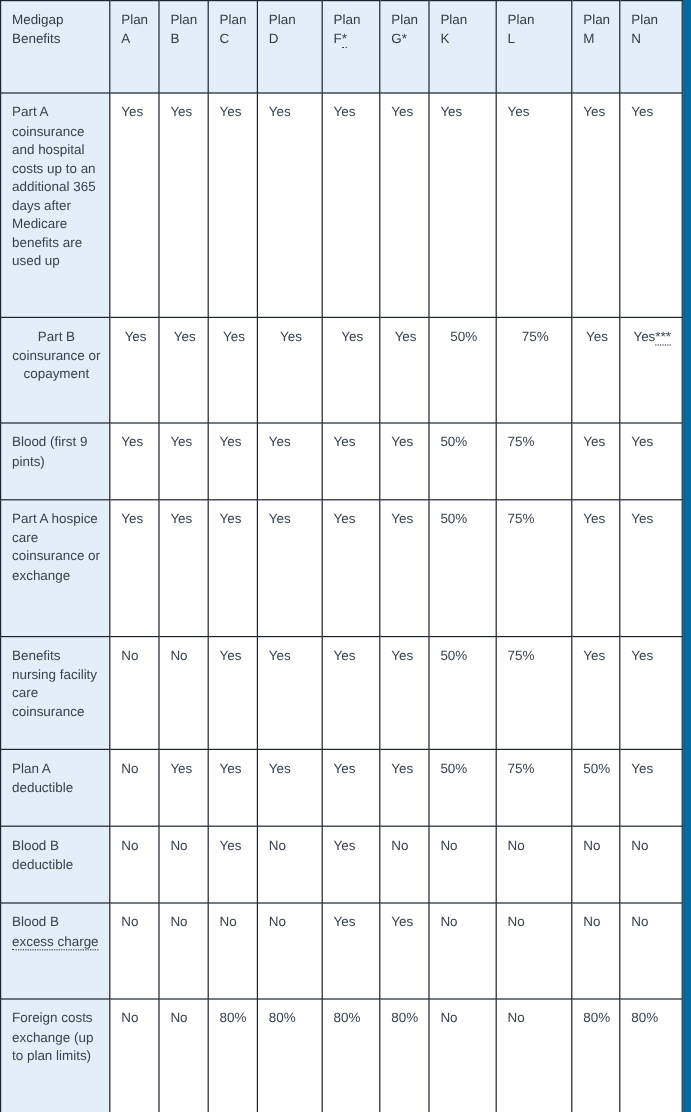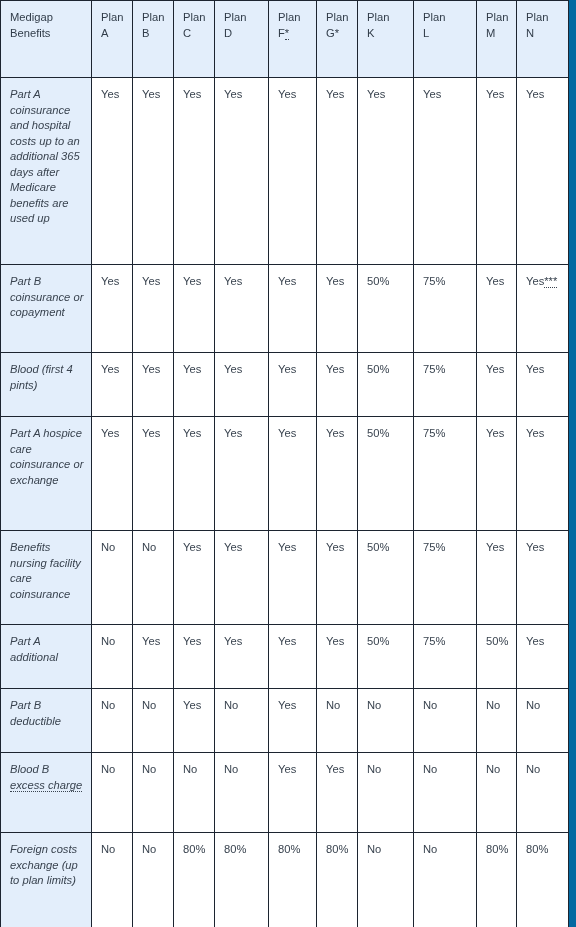--- a/index.html
+++ b/index.html
@@ -51,21 +51,20 @@
   table.medigap thead th {
     background: #e3eefb;
     color: #313c49;
     height: 58px;
   }
 
   
   table.medigap tbody th.rowlabel {
     background: #e3eefb;
     color: #39434f;
-    font-style: italic;
   }
 
   
   .gloss {
     border-bottom: 1px dotted #39434f;
     padding-bottom: 0px;
   }
   .fnote {
     border-bottom: 1px dotted #39434f;
   }
@@ -78,21 +77,21 @@
   col.c-d     { width: 54px; }
   col.c-f     { width: 48px; }
   col.c-g     { width: 41px; }
   col.c-k     { width: 56px; }
   col.c-l     { width: 63px; }
   col.c-m     { width: 40px; }
   col.c-n     { width: 52px; }
 
   
   tr.r0 th, tr.r0 td { height: 168px; }
-  tr.r1 th, tr.r1 td { height: 69px; }
+  tr.r1 th, tr.r1 td { height: 69px; text-align: center; }
   tr.r2 th, tr.r2 td { height: 45px; }
   tr.r3 th, tr.r3 td { height: 95px; }
   tr.r4 th, tr.r4 td { height: 75px; }
   tr.r5 th, tr.r5 td { height: 45px; }
   tr.r6 th, tr.r6 td { height: 45px; }
   tr.r7 th, tr.r7 td { height: 61px; }
   tr.r8 th, tr.r8 td { height: 95px; }
 </style>
 </head>
 <body>
@@ -181,21 +180,21 @@
           <td><span>Yes</span></td>
           <td><span>Yes</span></td>
           <td><span>Yes</span></td>
           <td><span>Yes</span></td>
           <td><span>50%</span></td>
           <td><span>75%</span></td>
           <td><span>Yes</span></td>
           <td><span>Yes</span><span class="fnote">***</span></td>
         </tr>
         <tr class="r2">
-          <th class="rowlabel"><span>Blood (first 4 pints)</span></th>
+          <th class="rowlabel"><span>Blood (first 9 pints)</span></th>
           <td><span>Yes</span></td>
           <td><span>Yes</span></td>
           <td><span>Yes</span></td>
           <td><span>Yes</span></td>
           <td><span>Yes</span></td>
           <td><span>Yes</span></td>
           <td><span>50%</span></td>
           <td><span>75%</span></td>
           <td><span>Yes</span></td>
           <td><span>Yes</span></td>
@@ -220,34 +219,34 @@
           <td><span>Yes</span></td>
           <td><span>Yes</span></td>
           <td><span>Yes</span></td>
           <td><span>Yes</span></td>
           <td><span>50%</span></td>
           <td><span>75%</span></td>
           <td><span>Yes</span></td>
           <td><span>Yes</span></td>
         </tr>
         <tr class="r5">
-          <th class="rowlabel"><span>Part A additional</span></th>
+          <th class="rowlabel"><span>Plan A deductible</span></th>
           <td><span>No</span></td>
           <td><span>Yes</span></td>
           <td><span>Yes</span></td>
           <td><span>Yes</span></td>
           <td><span>Yes</span></td>
           <td><span>Yes</span></td>
           <td><span>50%</span></td>
           <td><span>75%</span></td>
           <td><span>50%</span></td>
           <td><span>Yes</span></td>
         </tr>
         <tr class="r6">
-          <th class="rowlabel"><span>Part B deductible</span></th>
+          <th class="rowlabel"><span>Blood B deductible</span></th>
           <td><span>No</span></td>
           <td><span>No</span></td>
           <td><span>Yes</span></td>
           <td><span>No</span></td>
           <td><span>Yes</span></td>
           <td><span>No</span></td>
           <td><span>No</span></td>
           <td><span>No</span></td>
           <td><span>No</span></td>
           <td><span>No</span></td>

